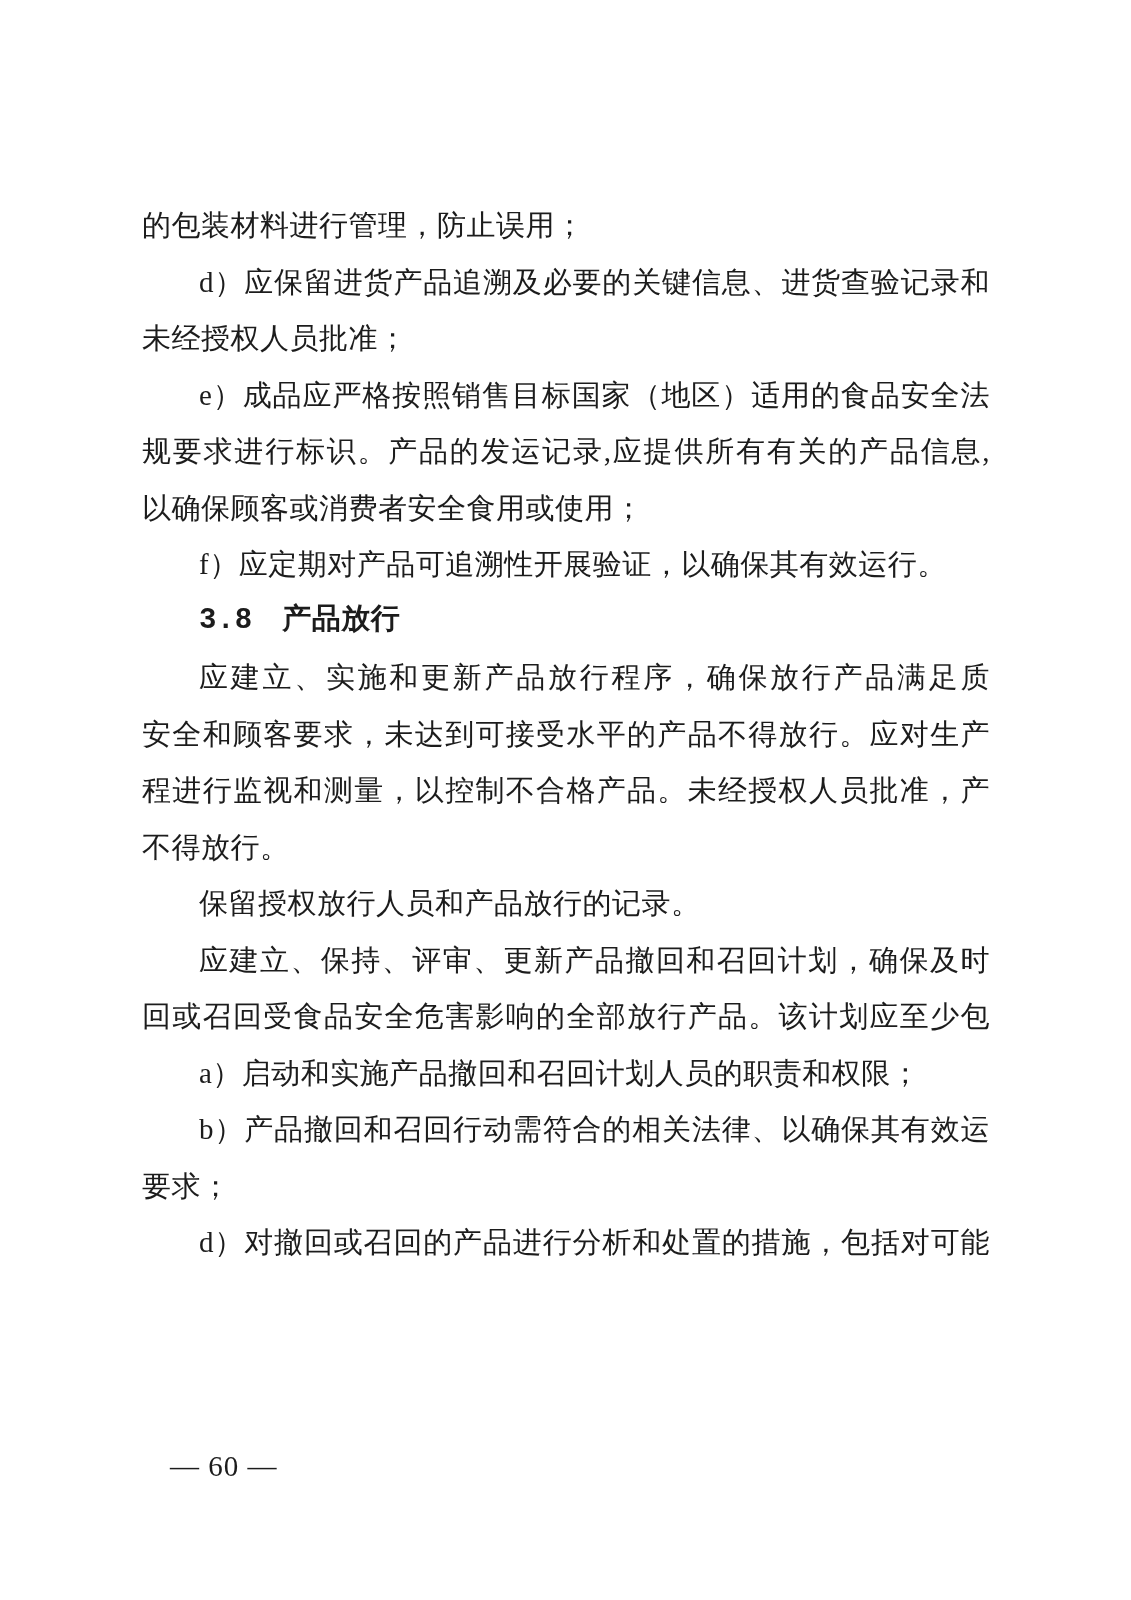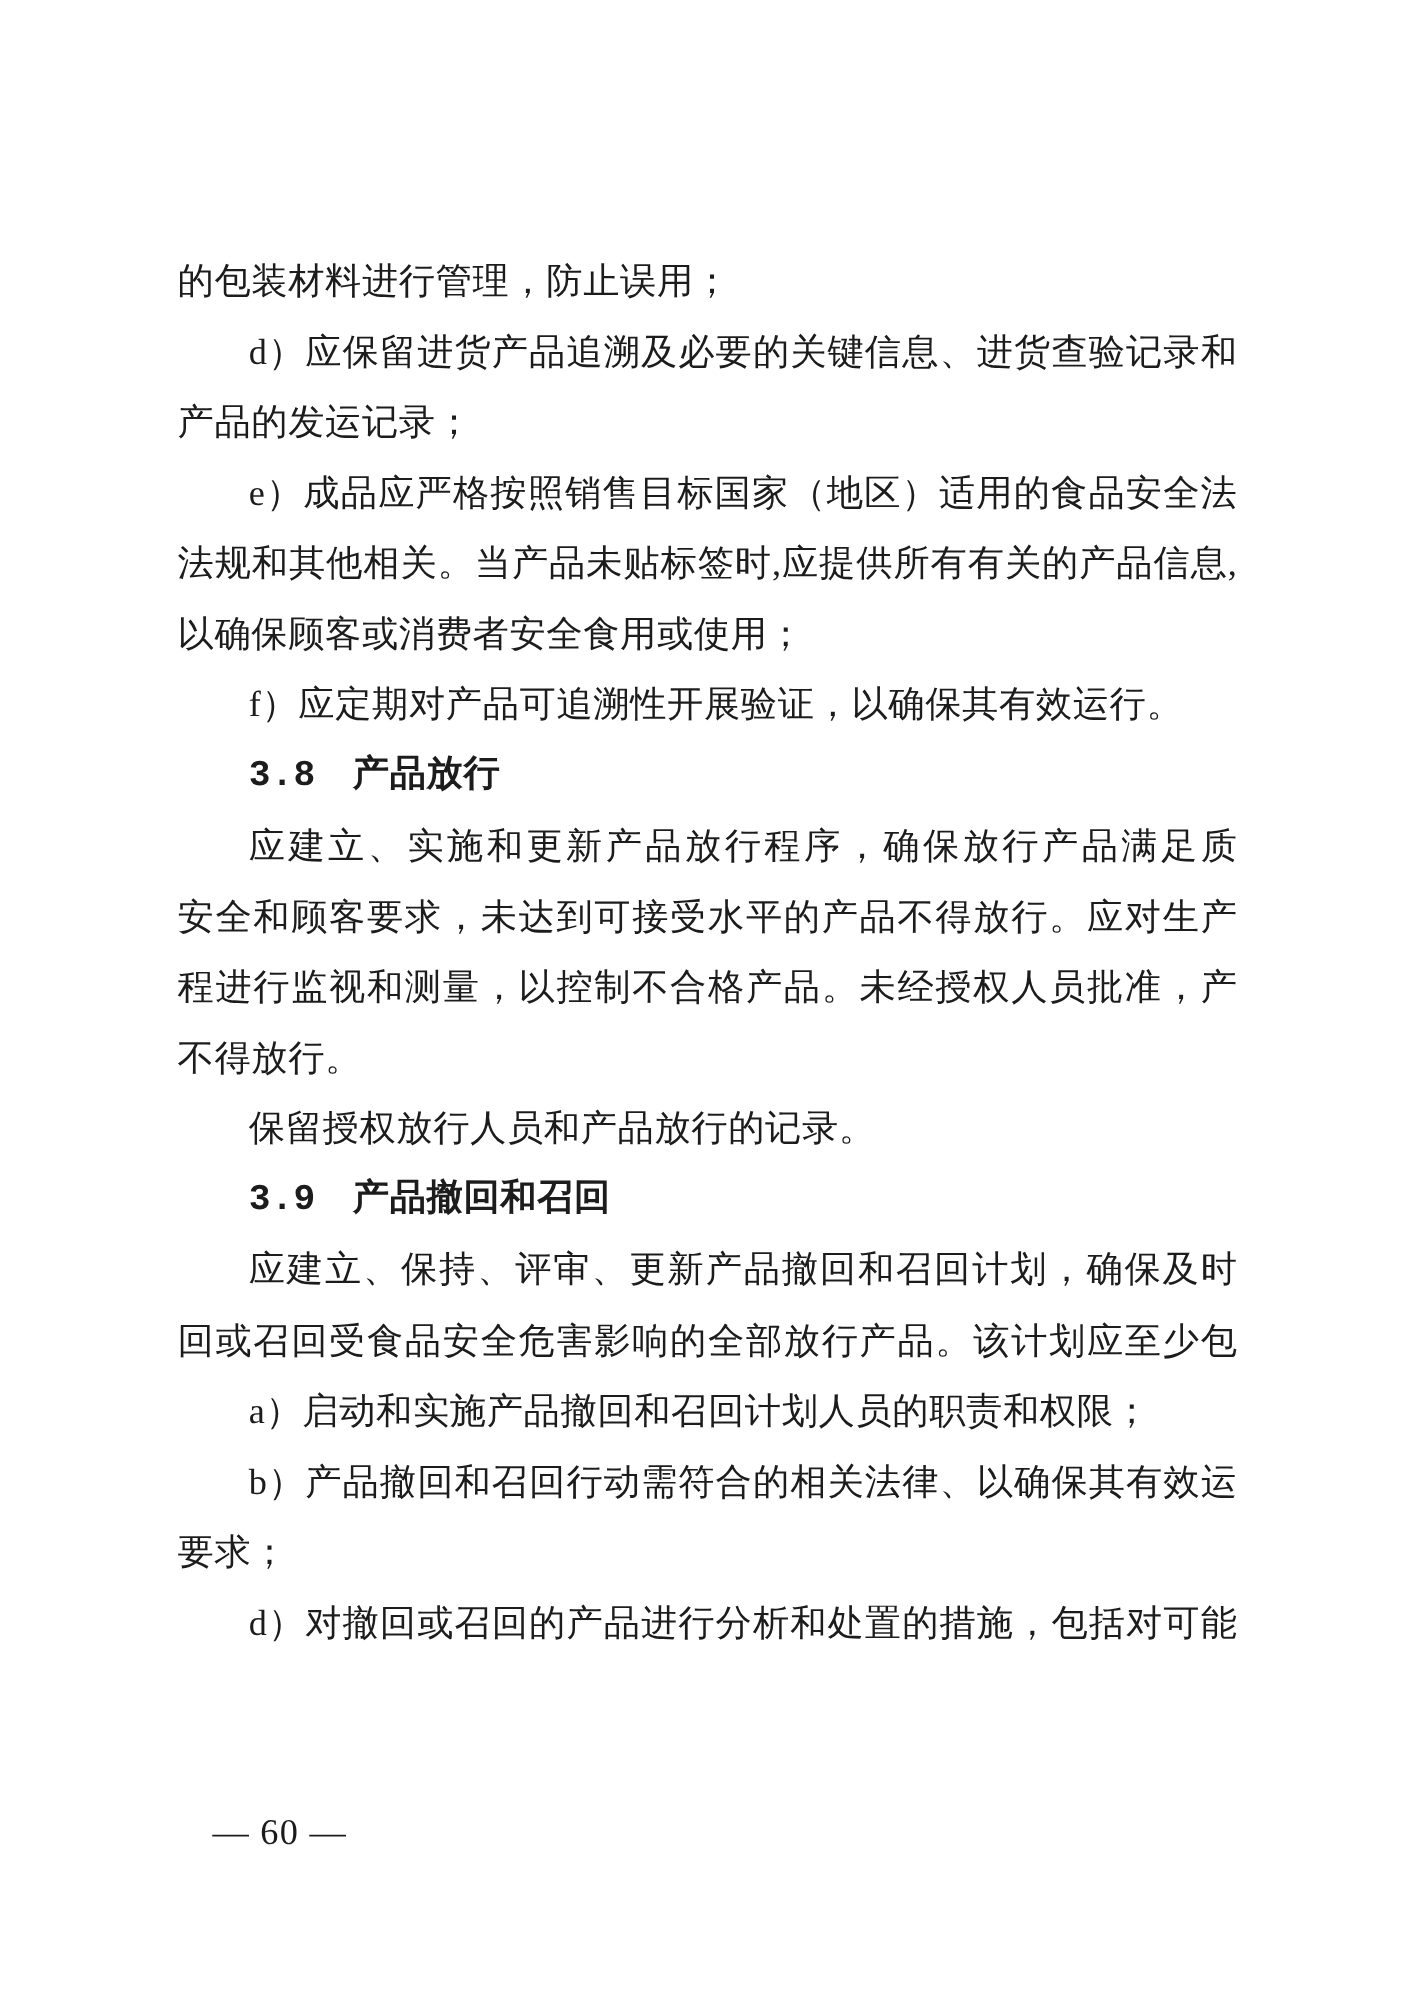--- a/index.html
+++ b/index.html
@@ -55,32 +55,31 @@
     color: #1c1c1c;
   }
 </style>
 </head>
 <body>
 
 <div class="page">
   <div class="doc-body">
       <div class="line">的包装材料进行管理，防止误用；</div>
       <div class="line indent fill">d）应保留进货产品追溯及必要的关键信息、进货查验记录和</div>
-      <div class="line">产品的发运记录；</div>
+      <div class="line">未经授权人员批准；</div>
       <div class="line indent fill">e）成品应严格按照销售目标国家（地区）适用的食品安全法</div>
-      <div class="line fill">法规和其他相关。当产品未贴标签时,应提供所有有关的产品信息,</div>
+      <div class="line fill">规要求进行标识。产品的发运记录,应提供所有有关的产品信息,</div>
       <div class="line">以确保顾客或消费者安全食用或使用；</div>
       <div class="line indent">f）应定期对产品可追溯性开展验证，以确保其有效运行。</div>
       <div class="line indent heading">3.8　产品放行</div>
       <div class="line indent fill">应建立、实施和更新产品放行程序，确保放行产品满足质量、</div>
       <div class="line fill">安全和顾客要求，未达到可接受水平的产品不得放行。应对生产过</div>
       <div class="line fill">程进行监视和测量，以控制不合格产品。未经授权人员批准，产品</div>
       <div class="line">不得放行。</div>
       <div class="line indent">保留授权放行人员和产品放行的记录。</div>
-      <div class="line indent heading">3.9　产品撤回和召回</div>
       <div class="line indent fill">应建立、保持、评审、更新产品撤回和召回计划，确保及时撤</div>
       <div class="line fill">回或召回受食品安全危害影响的全部放行产品。该计划应至少包括</div>
       <div class="line indent">a）启动和实施产品撤回和召回计划人员的职责和权限；</div>
       <div class="line indent fill">b）产品撤回和召回行动需符合的相关法律、以确保其有效运行</div>
       <div class="line">要求；</div>
       <div class="line indent fill">d）对撤回或召回的产品进行分析和处置的措施，包括对可能</div>
     </div>
   <div class="page-footer">— 60 —</div>
 </div>
 

